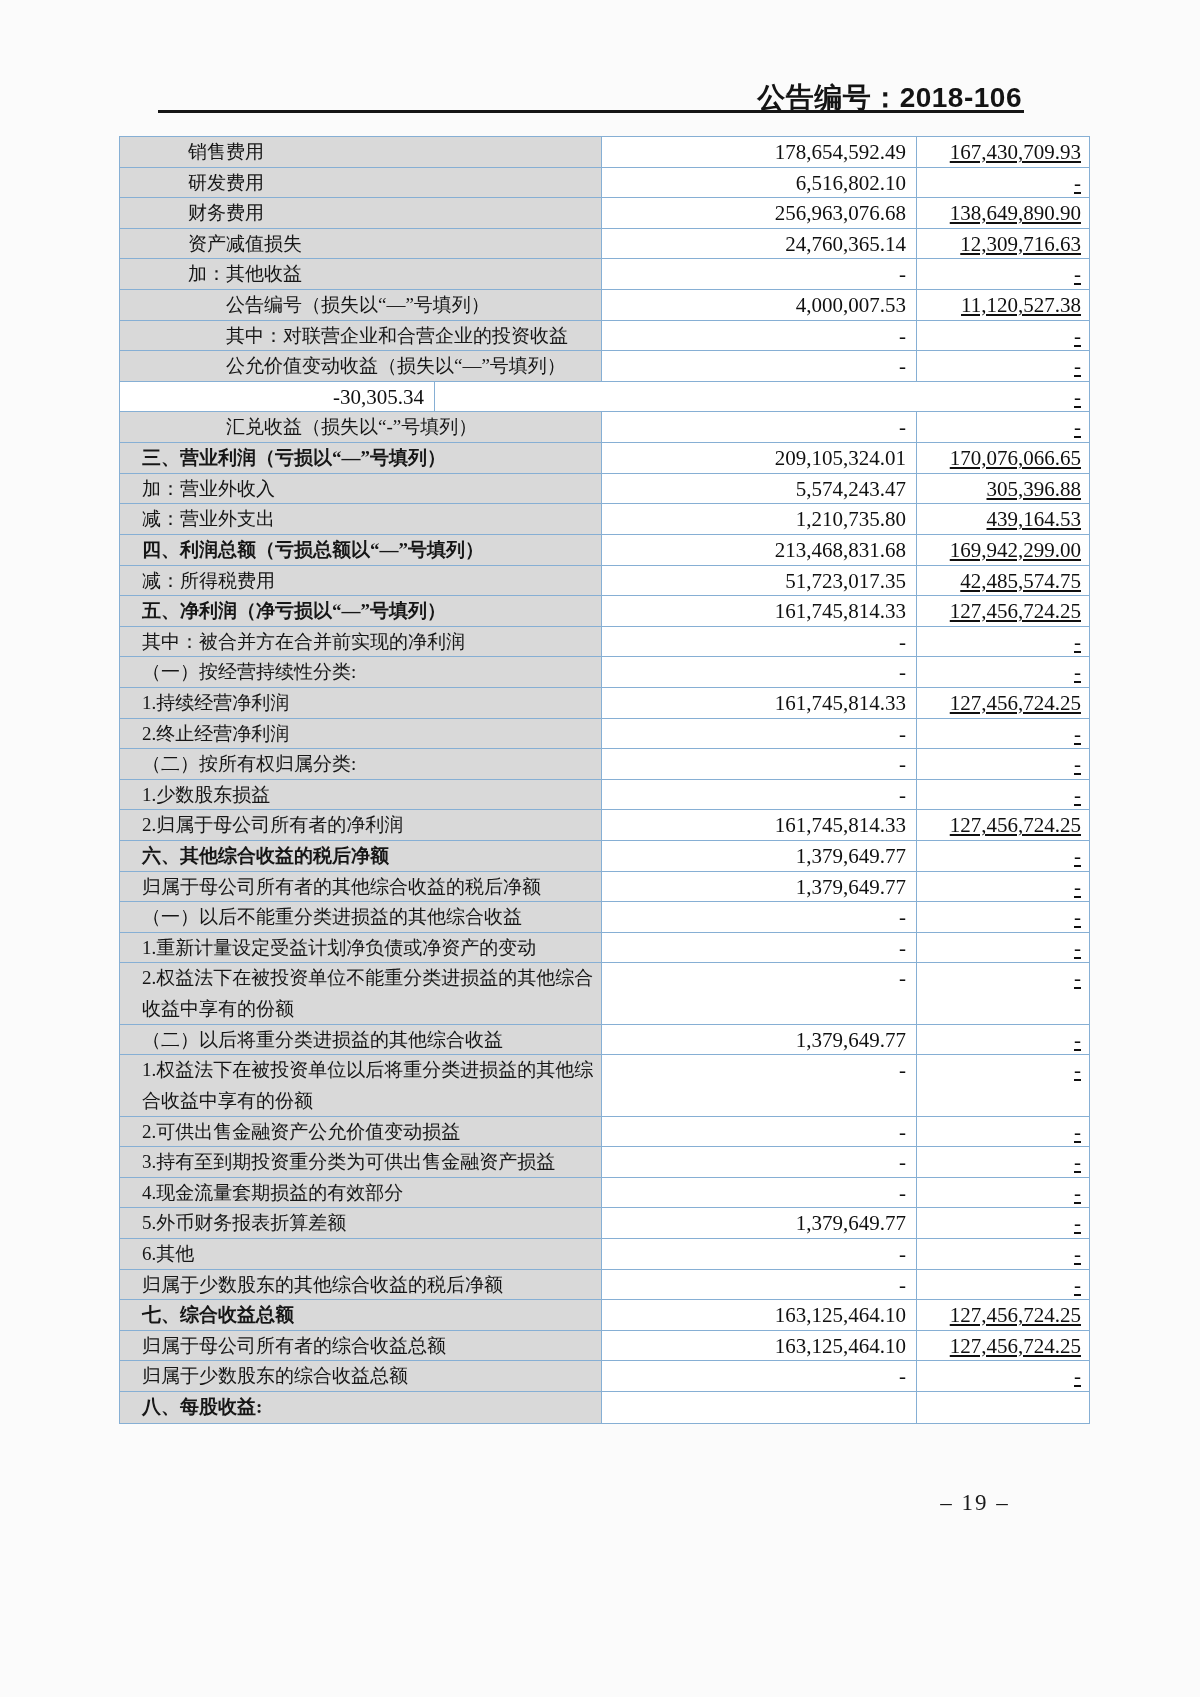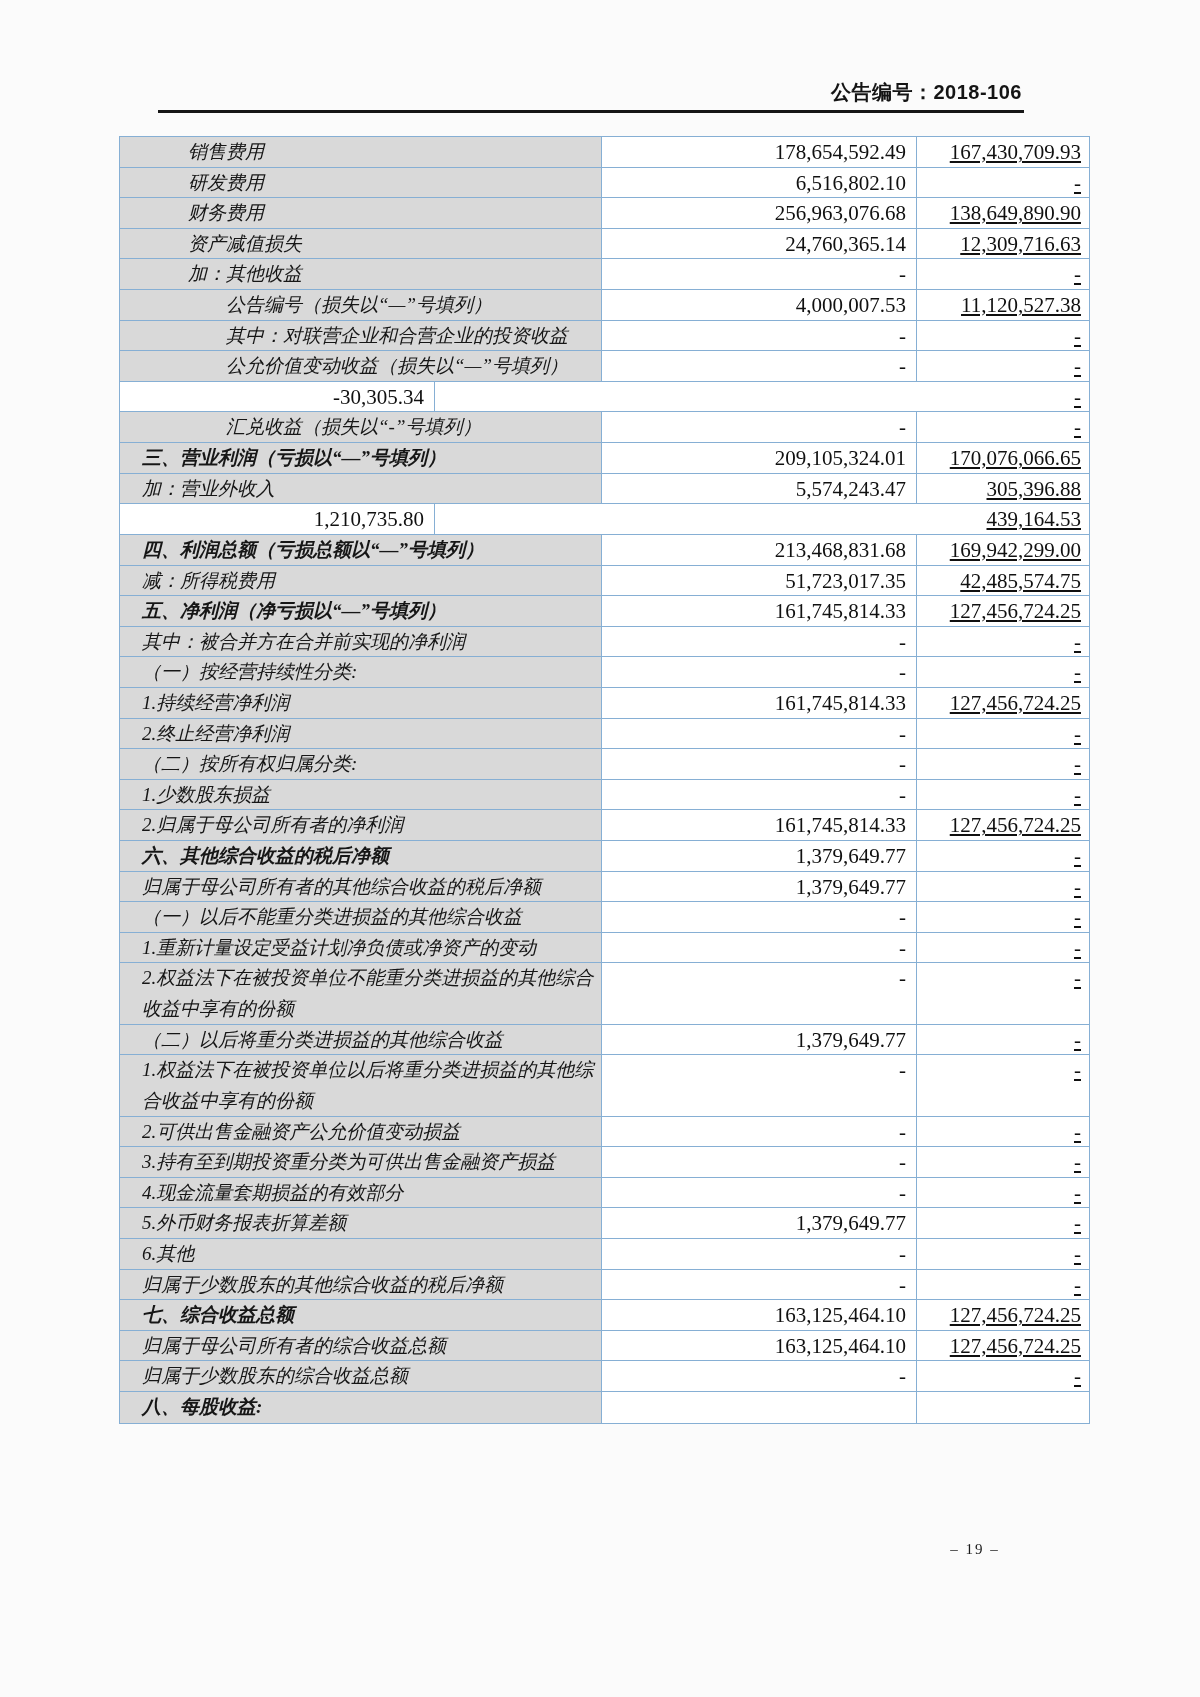--- a/index.html
+++ b/index.html
@@ -11,21 +11,21 @@
     position:relative;
   }
   .page{
     position:absolute;left:0;top:0;width:1200px;height:1697px;
     background:#fbfbfb;
   }
   
   .doc-number{
     position:absolute;top:79px;right:178px;
     font-family:"Liberation Sans","DejaVu Sans",sans-serif;
-    font-weight:600;font-size:20px;letter-spacing:.5px;
+    font-weight:600;font-size:28px;letter-spacing:.5px;
     color:#141414;white-space:nowrap;
   }
   .header-rule{
     position:absolute;left:158px;top:110px;width:866px;height:2.6px;
     background:#161616;
   }
   
   .fin-table{
     position:absolute;left:119px;top:136px;width:971px;
     border:1.5px solid var(--blue);
@@ -45,21 +45,20 @@
     line-height:30.2px;
     font-size:19px;
     overflow:hidden;
   }
   .cell.label{
     width:482px;
     background:var(--label-bg);
     border-right:1.4px solid var(--blue);
     padding-right:6px;
     color:#161616;
-    font-style:italic;
   }
   .cell.label.bold{font-weight:700;}
   .indent-0{padding-left:22px;}
   .indent-1{padding-left:68px;}
   .indent-2{padding-left:106px;}
   .cell.val{
     text-align:right;
     font-size:21px;
     color:#101010;
     white-space:nowrap;
@@ -69,22 +68,22 @@
     border-right:1.4px solid var(--blue);
     padding-right:10px;
   }
   .cell.val.prior{
     flex:1;
     padding-right:8px;
     text-decoration:underline;
   }
   
   .page-number{
-    position:absolute;left:905px;top:1541px;width:140px;
-    text-align:center;font-size:15px;color:#1a1a1a;
+    position:absolute;left:905px;top:1490px;width:140px;
+    text-align:center;font-size:23px;color:#1a1a1a;
     letter-spacing:2px;
   }
 </style>
 </head>
 <body>
 
 <div class="page">
 
   <div class="doc-number">公告编号：2018-106</div>
 
@@ -144,20 +143,21 @@
         <div class="cell label indent-0 bold">三、营业利润（亏损以“—”号填列）</div>
         <div class="cell val current">209,105,324.01</div>
         <div class="cell val prior">170,076,066.65</div>
       </div>
       <div class="row">
         <div class="cell label indent-0">加：营业外收入</div>
         <div class="cell val current">5,574,243.47</div>
         <div class="cell val prior">305,396.88</div>
       </div>
       <div class="row">
+        <div class="cell label indent-0">减：营业外支出</div>
         <div class="cell val current">1,210,735.80</div>
         <div class="cell val prior">439,164.53</div>
       </div>
       <div class="row">
         <div class="cell label indent-0 bold">四、利润总额（亏损总额以“—”号填列）</div>
         <div class="cell val current">213,468,831.68</div>
         <div class="cell val prior">169,942,299.00</div>
       </div>
       <div class="row">
         <div class="cell label indent-0">减：所得税费用</div>

